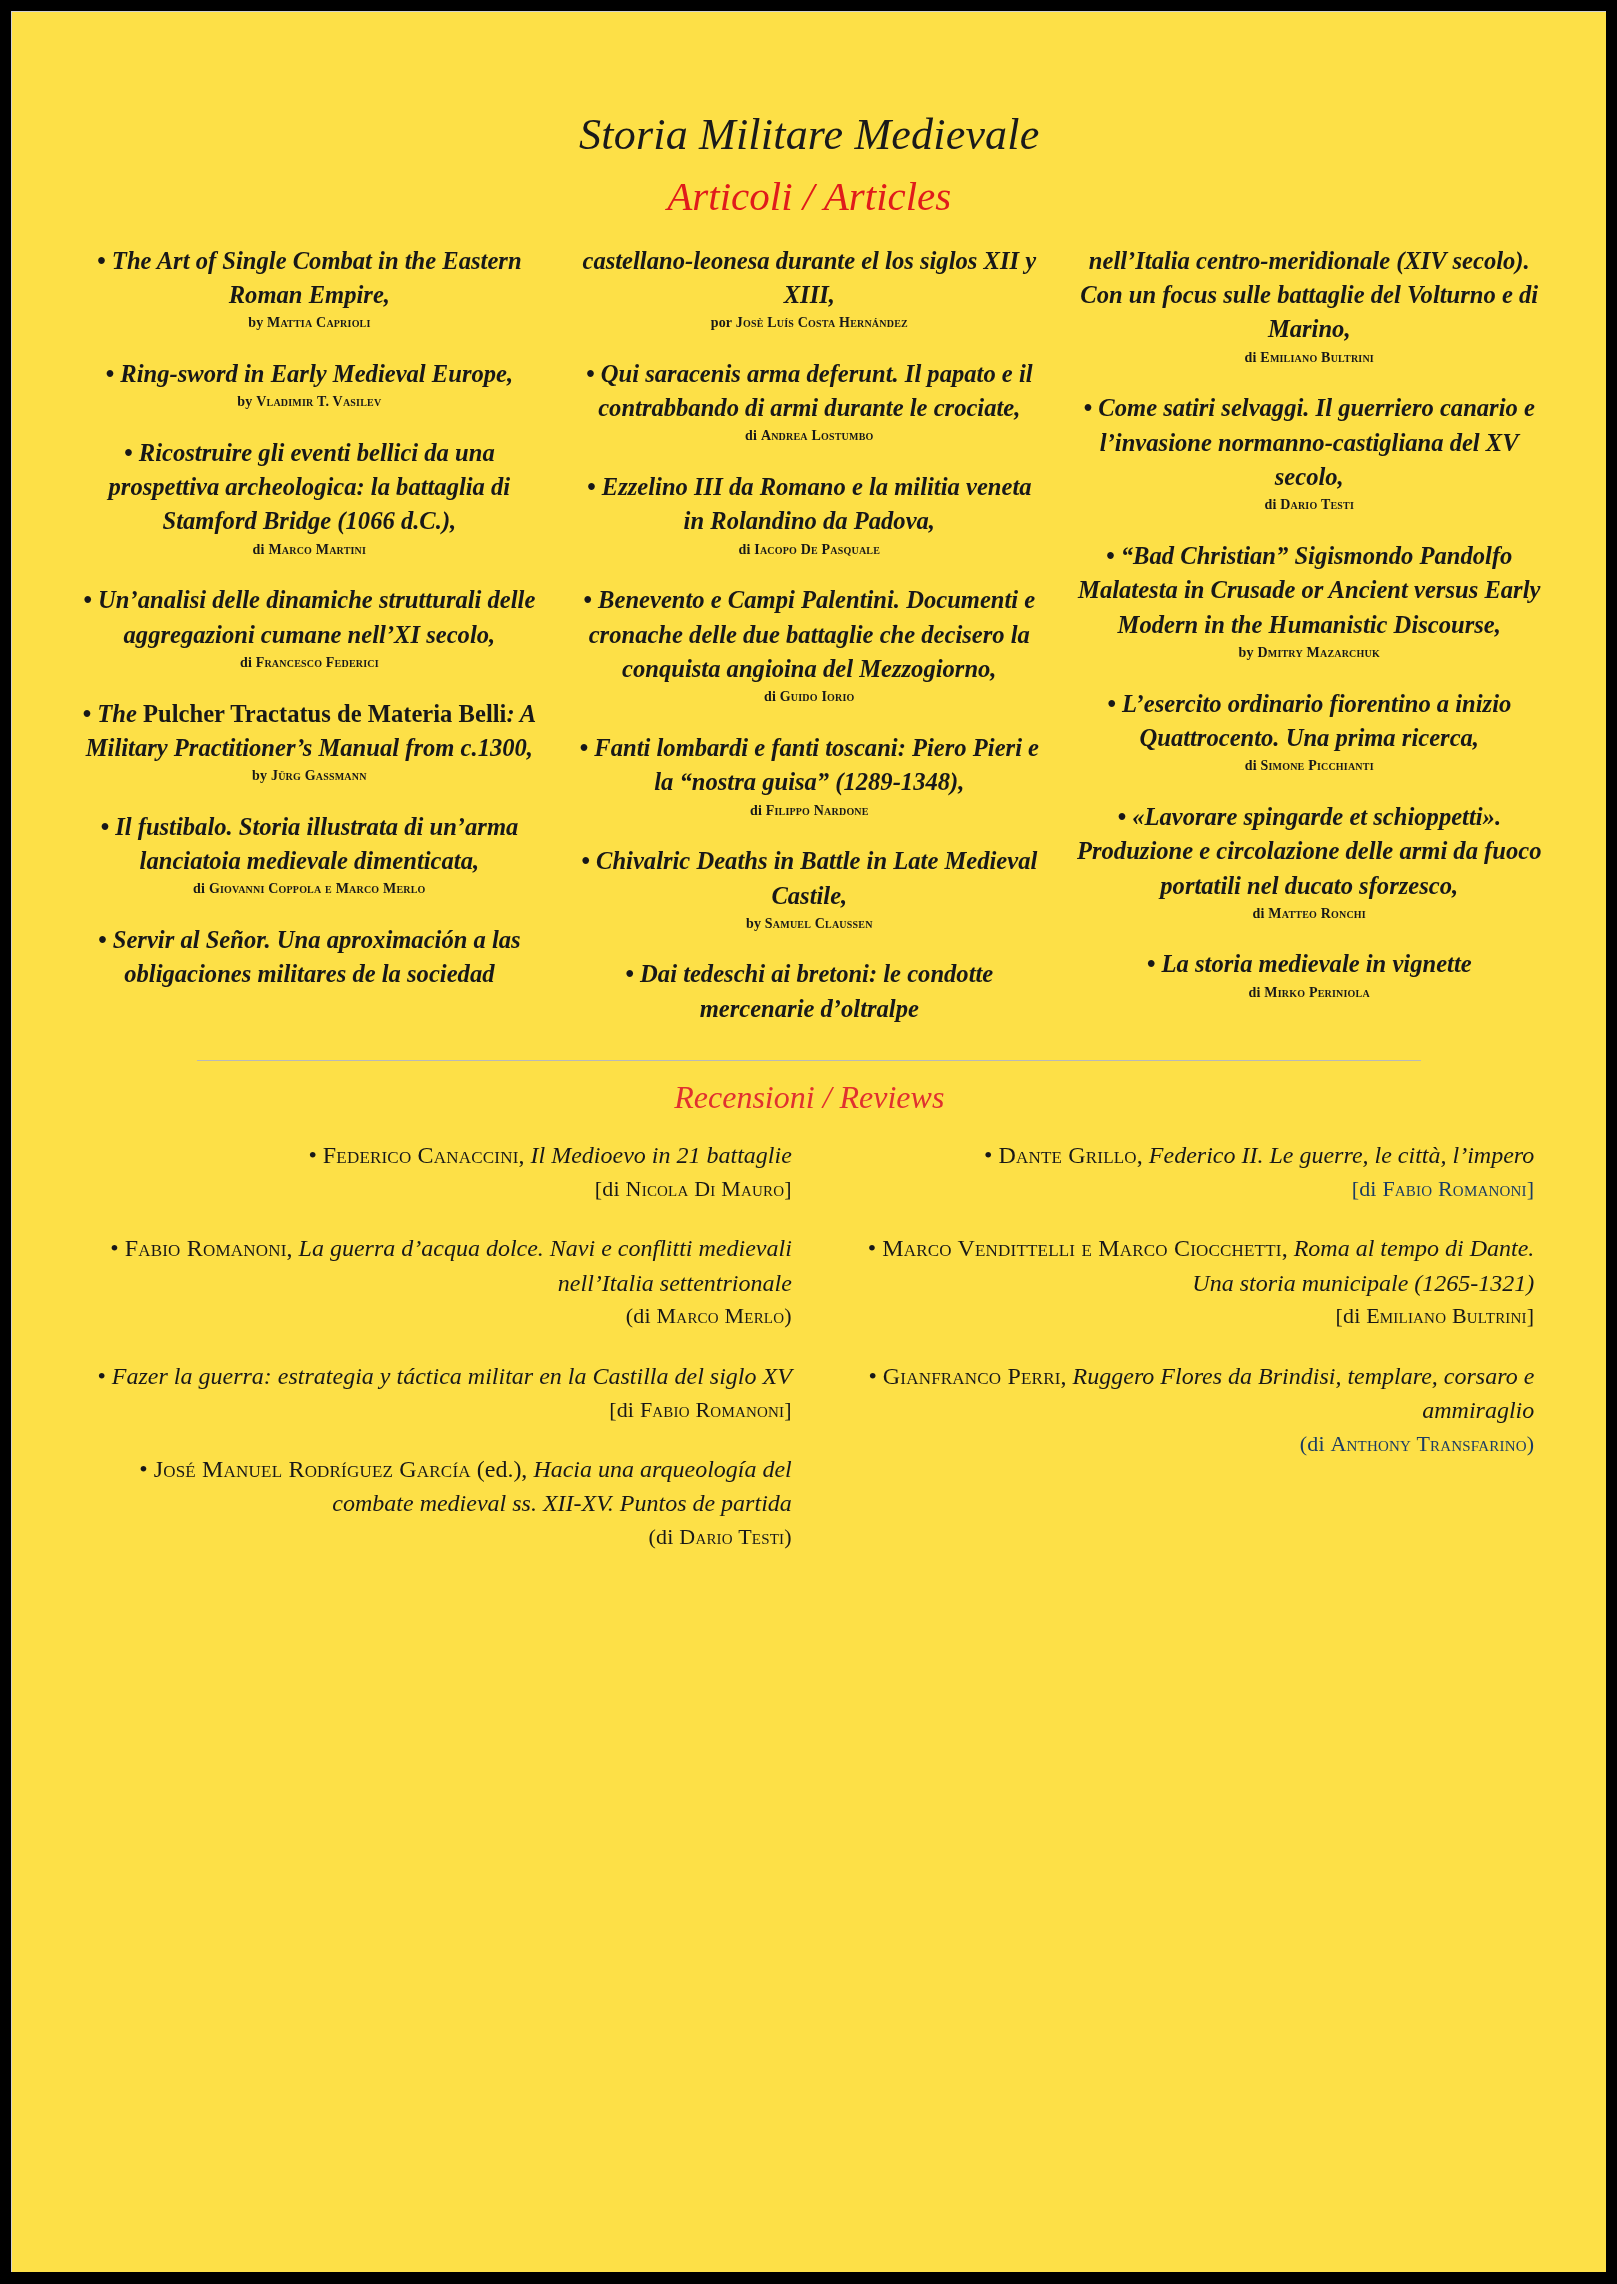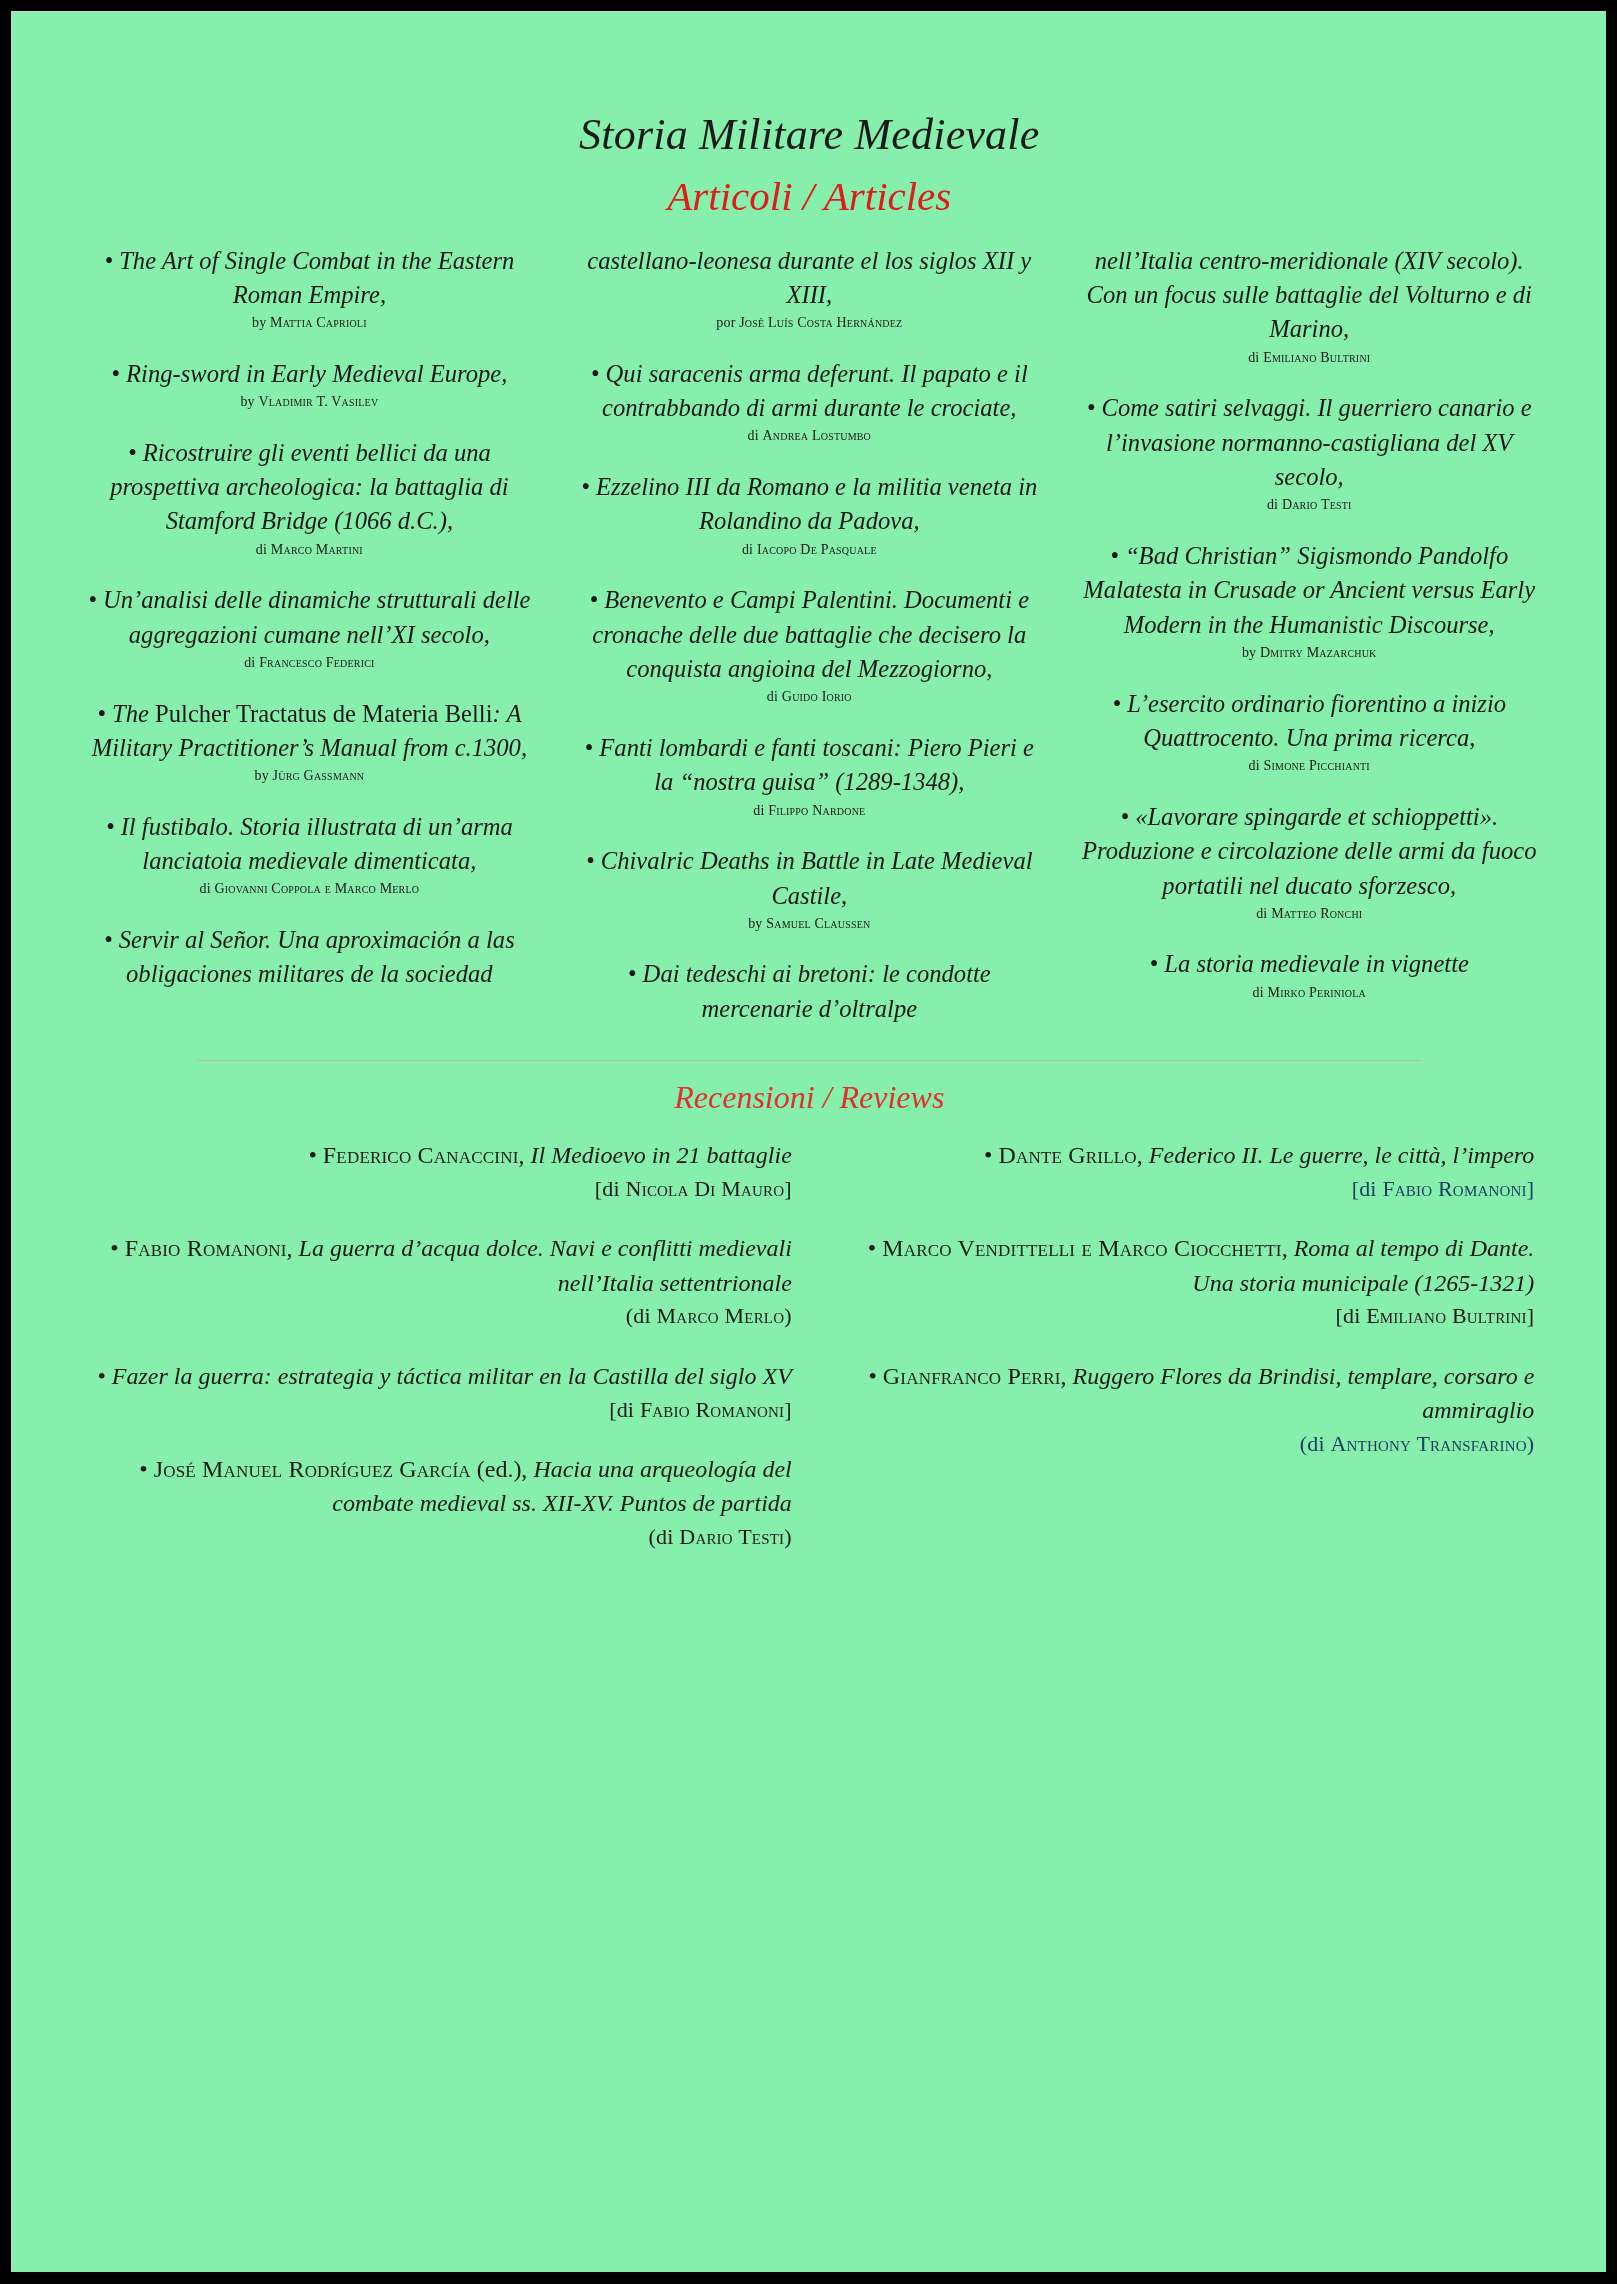--- a/index.html
+++ b/index.html
@@ -12,21 +12,21 @@
     height: 2284px;
     overflow: hidden;
     font-family: "Liberation Serif", "DejaVu Serif", serif;
   }
   .page {
     position: absolute;
     left: 11.3px;
     top: 11.3px;
     width: 1595px;
     height: 2261px;
-    background: #86efac;
+    background: #fde047;
     box-sizing: border-box;
     border-top: 0.8px solid #d2d2d2;
     border-left: 0.8px solid #d2d2d2;
   }
   .inner {
     padding: 97px 40px 0 40px;
   }
 
   
   .main-title {
@@ -55,20 +55,21 @@
   
   .articles {
     display: flex;
     gap: 31px;
     align-items: flex-start;
     padding: 0 22.6px;
   }
   .col {
     flex: 1 1 0;
     min-width: 0;
+    font-weight: bold;
   }
   .entry {
     text-align: center;
     font-style: italic;
     font-size: 24.6px;
     line-height: 1.40;
     color: #181818;
     margin: 0 0 24px 0;
   }
   .entry:last-child { margin-bottom: 0; }

